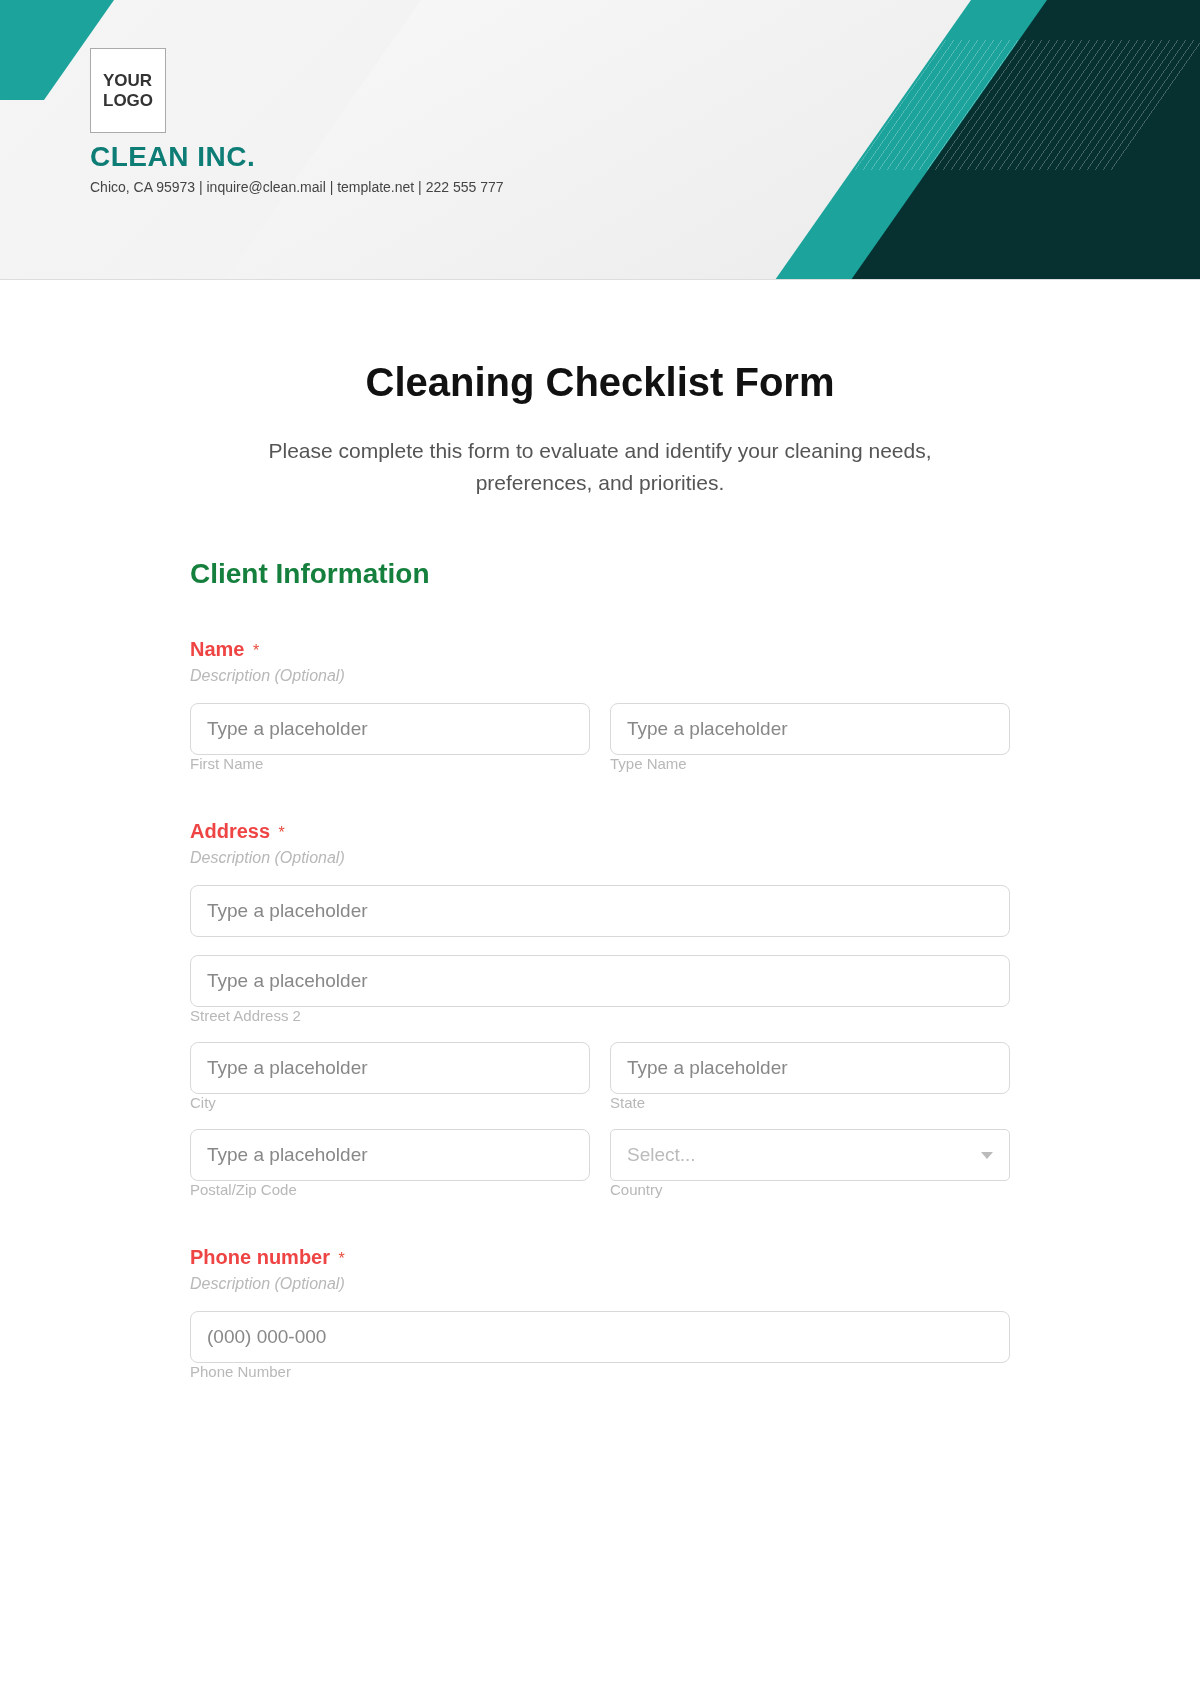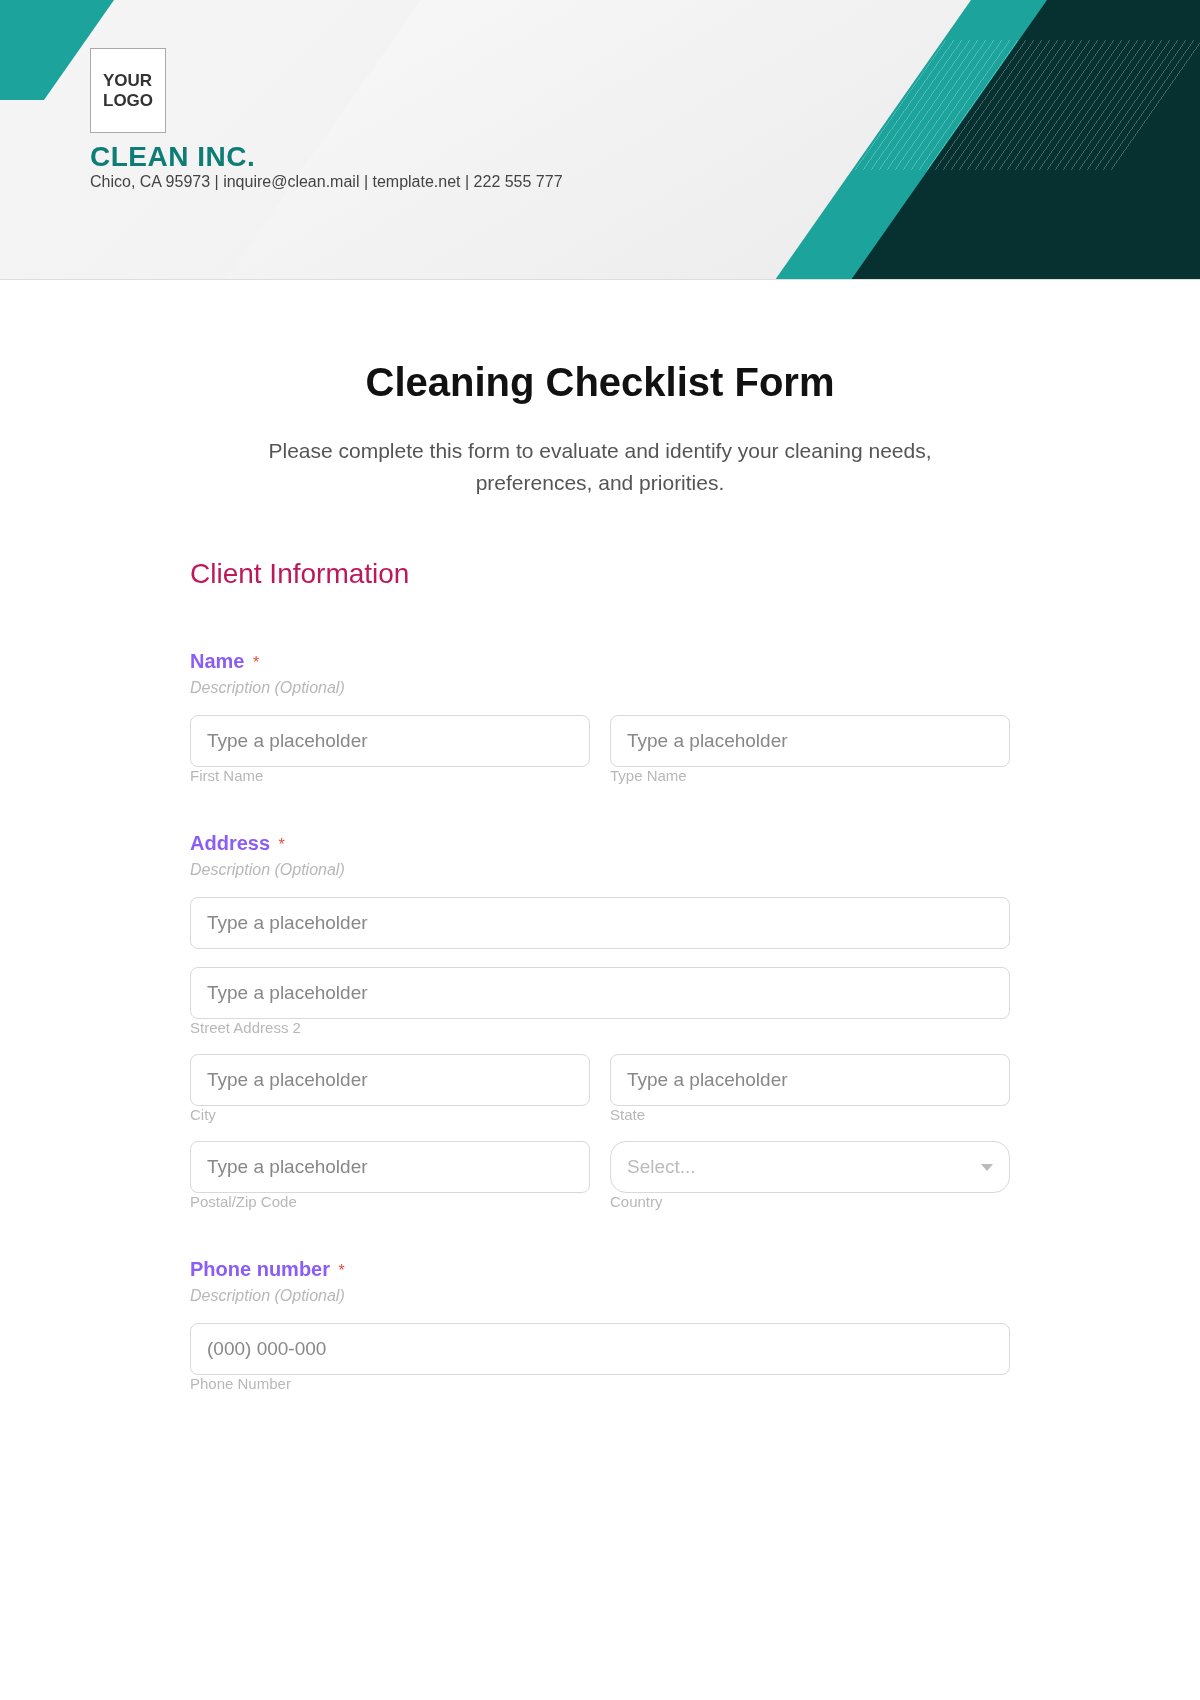--- a/index.html
+++ b/index.html
@@ -88,23 +88,23 @@
   color: #333;
 }
 .brand-name {
   font-size: 28px;
   font-weight: 800;
   color: #0d7d76;
   margin-top: 8px;
   letter-spacing: 0.5px;
 }
 .brand-contact {
-  font-size: 16px;
+  font-size: 14px;
   color: #444;
-  margin-top: 0;
+  margin-top: 6px;
 }
 .content {
   max-width: 940px;
   margin: 0 auto;
   padding: 80px 60px 40px;
 }
 .form-title {
   text-align: center;
   font-size: 40px;
   font-weight: 700;
@@ -114,29 +114,29 @@
 .form-intro {
   text-align: center;
   font-size: 21px;
   color: #555;
   line-height: 1.5;
   margin-bottom: 60px;
   padding: 0 20px;
 }
 .section-heading {
   font-size: 28px;
-  font-weight: 400;
-  color: #be185d;
-  margin-bottom: 60px;
+  font-weight: 700;
+  color: #15803d;
+  margin-bottom: 48px;
 }
 .field-group { margin-bottom: 48px; }
 .field-label {
   font-size: 20px;
   font-weight: 600;
-  color: #8b5cf6;
+  color: #ef4444;
   display: inline-block;
 }
 .required-star { color: #e74c3c; margin-left: 4px; }
 .field-desc {
   font-size: 16px;
   color: #b8b8b8;
   font-style: italic;
   margin-top: 6px;
   margin-bottom: 18px;
 }
@@ -151,21 +151,21 @@
   padding: 3px 16px;
   font-size: 19px;
   color: #333;
   background: #fff;
 }
 .input::placeholder { color: #888; }
 .select-box {
   width: 100%;
   height: 52px;
   border: 1px solid #d9d9d9;
-  border-radius: 16px;
+  border-radius: 5px;
   padding: 0 16px;
   font-size: 19px;
   color: #bbb;
   background: #fff;
   display: flex;
   align-items: center;
   justify-content: space-between;
   cursor: pointer;
 }
 .chevron-down {

